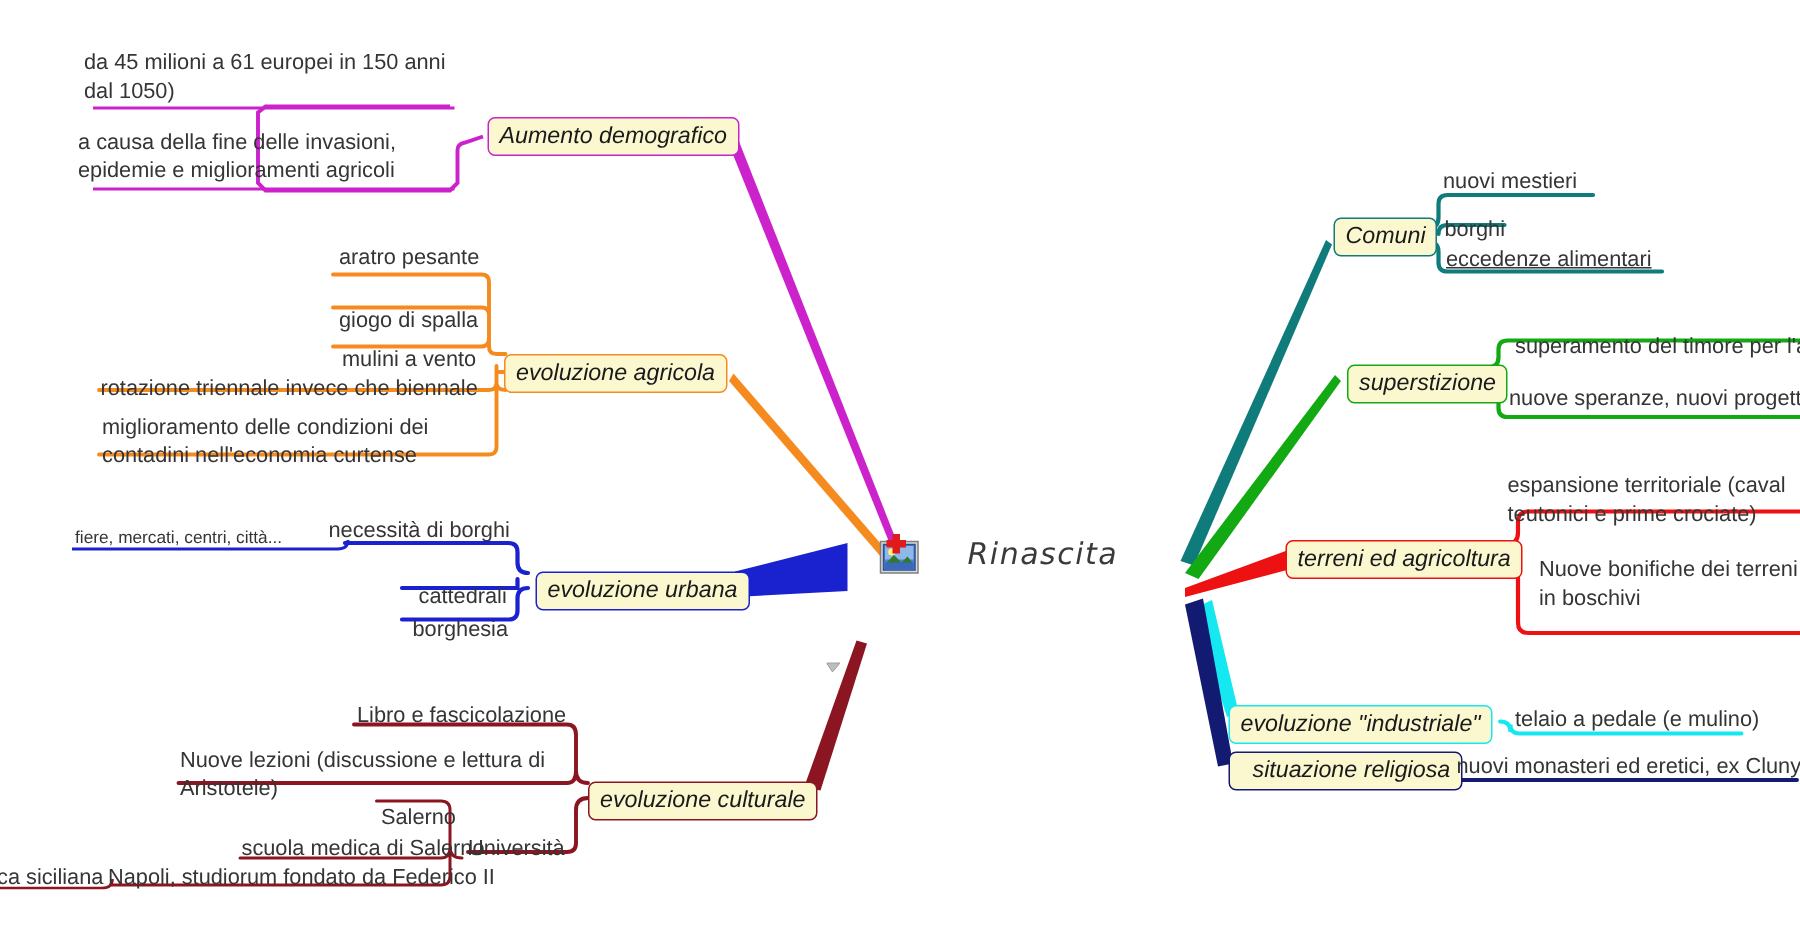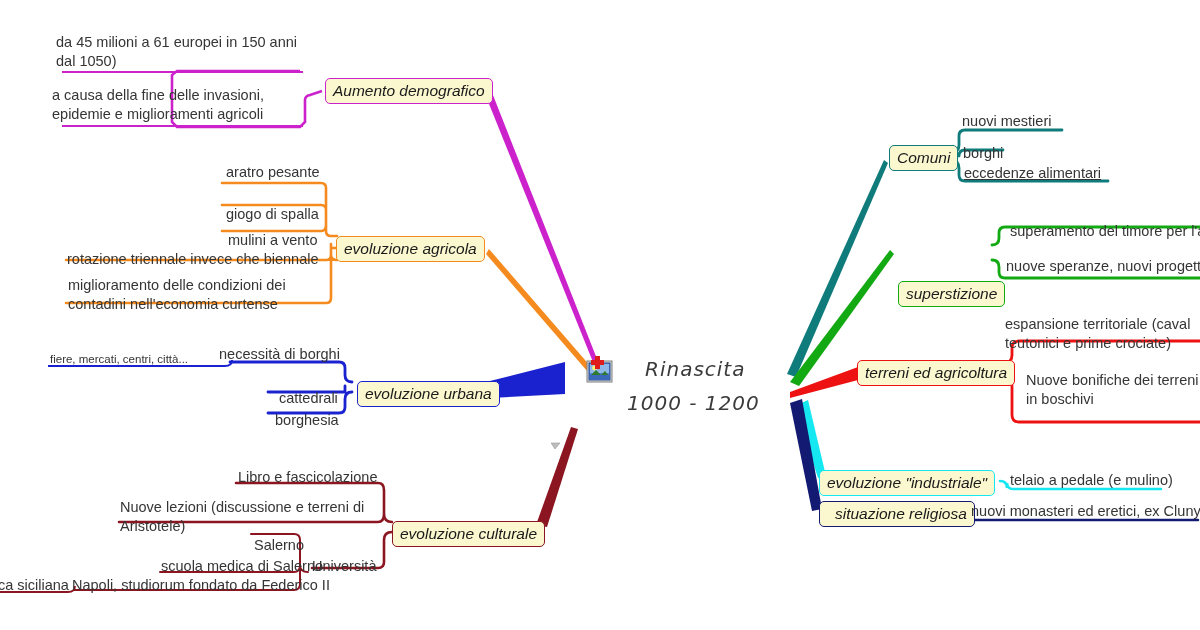--- a/index.html
+++ b/index.html
@@ -146,21 +146,20 @@
         <rect x="7" y="8" width="19" height="9" fill="#8fb7e8"></rect>
         <circle cx="11.5" cy="12" r="2.4" fill="#fff27a"></circle>
         <path d="M 7 20 L 13 14 L 18 19 L 22 15 L 26 20 Z" fill="#2f7a2f"></path>
         <rect x="7" y="19" width="19" height="5" fill="#3b68b8"></rect>
         <rect x="12" y="0" width="5" height="13" fill="#e01b1b"></rect>
         <rect x="8" y="4" width="13" height="5" fill="#e01b1b"></rect>
       </svg>
     </span>
     <span class="central-text">
       <span class="central-line1">Rinascita</span><br>
-      <span class="central-line2">1000 - 1200</span>
     </span>
   </div>
 
   <span class="collapse-marker">
     <svg width="10" height="8" viewBox="0 0 10 8">
         <path d="M 0 1 L 9 1 L 4 7 Z" fill="#bdbdbd" stroke="#9a9a9a" stroke-width="0.6"></path>
       </svg>
   </span>
 
   <div class="node" style="left:325px; top:78px; border-color:#cc22cc;">Aumento demografico</div>
@@ -175,33 +174,33 @@
   <div class="leaf wrap" style="left:68px; top:276px; width:252px;">miglioramento delle condizioni dei contadini nell'economia curtense</div>
 
   <div class="node" style="left:357px; top:381px; border-color:#1a22cf;">evoluzione urbana</div>
   <div class="leaf" style="left:219px; top:345px;">necessità di borghi</div>
   <div class="leaf small" style="left:50px; top:350px;">fiere, mercati, centri, città...</div>
   <div class="leaf" style="left:279px; top:389px;">cattedrali</div>
   <div class="leaf" style="left:275px; top:411px;">borghesia</div>
 
   <div class="node" style="left:392px; top:521px; border-color:#8b1520;">evoluzione culturale</div>
   <div class="leaf" style="left:238px; top:468px;text-align:center;">Libro e fascicolazione</div>
-  <div class="leaf wrap" style="left:120px; top:498px; width:270px;">Nuove lezioni (discussione e terreni di Aristotele)</div>
+  <div class="leaf wrap" style="left:120px; top:498px; width:270px;">Nuove lezioni (discussione e lettura di Aristotele)</div>
   <div class="leaf" style="left:312px; top:557px;">Università</div>
   <div class="leaf" style="left:254px; top:536px;">Salerno</div>
   <div class="leaf" style="left:161px; top:557px;">scuola medica di Salerno</div>
   <div class="leaf" style="left:72px; top:576px;">Napoli, studiorum fondato da Federico II</div>
   <div class="leaf" style="left:-2px; top:576px;">ca siciliana</div>
 
   <div class="node" style="left:889px; top:145px; border-color:#0f7b7b;">Comuni</div>
   <div class="leaf" style="left:962px; top:112px;">nuovi mestieri</div>
   <div class="leaf" style="left:963px; top:144px;">borghi</div>
   <div class="leaf" style="left:964px; top:164px;text-decoration:underline;">eccedenze alimentari</div>
 
-  <div class="node" style="left:898px; top:243px; border-color:#12a912;margin-top:38px;">superstizione</div>
+  <div class="node" style="left:898px; top:243px; border-color:#12a912;">superstizione</div>
   <div class="leaf" style="left:1010px; top:222px;">superamento del timore per l'a</div>
   <div class="leaf" style="left:1006px; top:257px;">nuove speranze, nuovi progett</div>
 
   <div class="node" style="left:857px; top:360px; border-color:#ee1111;">terreni ed agricoltura</div>
   <div class="leaf wrap" style="left:1005px; top:315px; width:200px;">espansione territoriale (caval teutonici e prime crociate)</div>
   <div class="leaf wrap" style="left:1026px; top:371px; width:180px;">Nuove bonifiche dei terreni in boschivi</div>
 
   <div class="node" style="left:819px; top:470px; border-color:#16e8f2;">evoluzione "industriale"</div>
   <div class="leaf" style="left:1010px; top:471px;">telaio a pedale (e mulino)</div>
 

